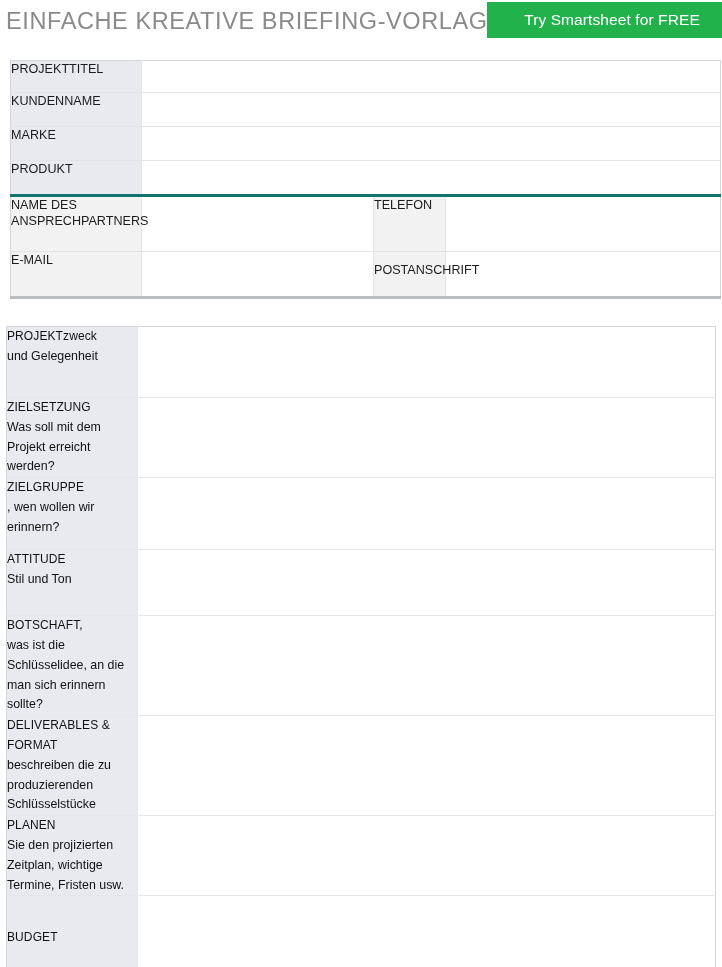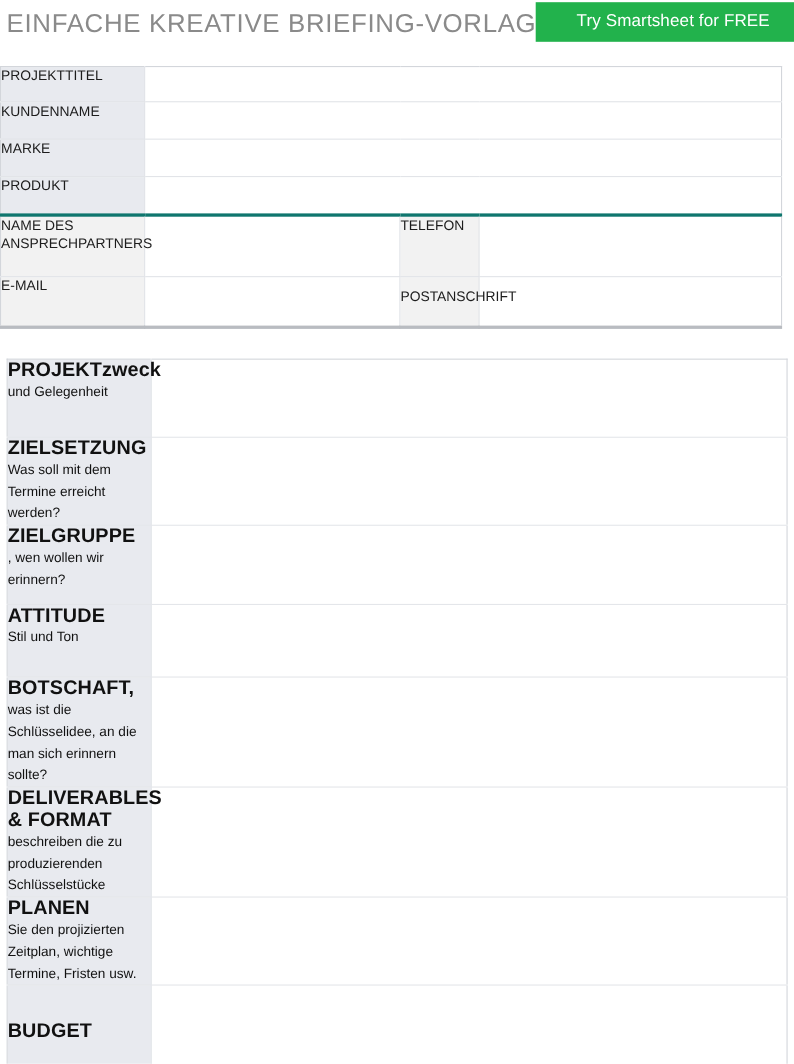--- a/index.html
+++ b/index.html
@@ -58,21 +58,21 @@
     table-layout: fixed;
     background: #fff;
   }
   .sheet td {
     vertical-align: top;
     padding: 0;
   }
 
   
   #contact-table {
-    left: 0;
+    left: 10px;
     top: 60px;
     width: 710px;
     border-top: 1px solid #d3d6db;
     border-left: 1px solid #d3d6db;
     border-right: 1px solid #d3d6db;
     border-bottom: 3px solid #b9bcc1;
   }
   #contact-table td {
     border-right: 1px solid #e2e4e8;
     border-bottom: 1px solid #e2e4e8;
@@ -107,22 +107,22 @@
   #brief-table tr:last-child td { border-bottom: 0; }
   #brief-table td:last-child { border-right: 0; }
   .brief-lbl {
     background: #e8eaef;
     padding: 8px 6px 8px 8px;
     font-size: 12.6px;
     line-height: 19.8px;
     color: #111;
   }
   .brief-lbl .hd {
-    font-weight: bold;
-    font-size: 18px;
+    font-weight: normal;
+    font-size: 12px;
     letter-spacing: 0.1px;
   }
   .brief-lbl .sub {
     font-weight: normal;
     font-size: 12.4px;
   }
   .brief-val { background: #ffffff; }
   .pad-mid { padding-top: 20px; }
 </style>
 </head>
@@ -181,21 +181,21 @@
     <tr>
       <td class="brief-lbl" style="height:70px">
         <div class="hd">PROJEKTzweck</div>
         <div class="sub">und Gelegenheit</div>
       </td>
       <td class="brief-val"></td>
     </tr>
     <tr>
       <td class="brief-lbl" style="height:76px">
         <div class="hd">ZIELSETZUNG</div>
-        <div class="sub">Was soll mit dem Termine erreicht werden?</div>
+        <div class="sub">Was soll mit dem Projekt erreicht werden?</div>
       </td>
       <td class="brief-val"></td>
     </tr>
     <tr>
       <td class="brief-lbl" style="height:71px">
         <div class="hd">ZIELGRUPPE</div>
         <div class="sub">, wen wollen wir erinnern?</div>
       </td>
       <td class="brief-val"></td>
     </tr>

